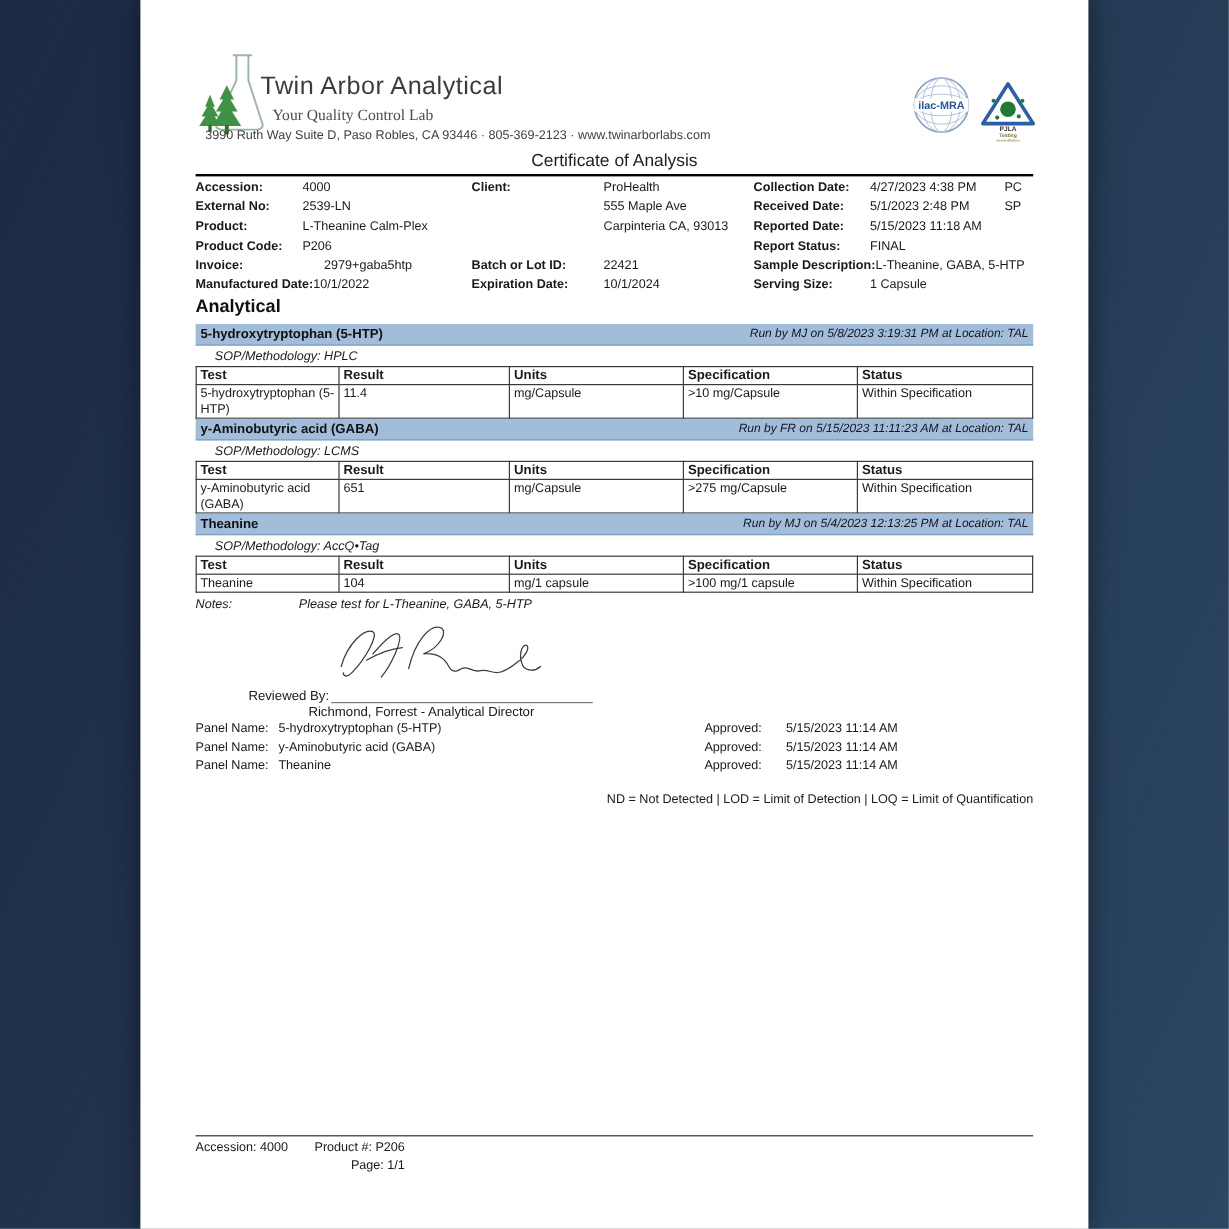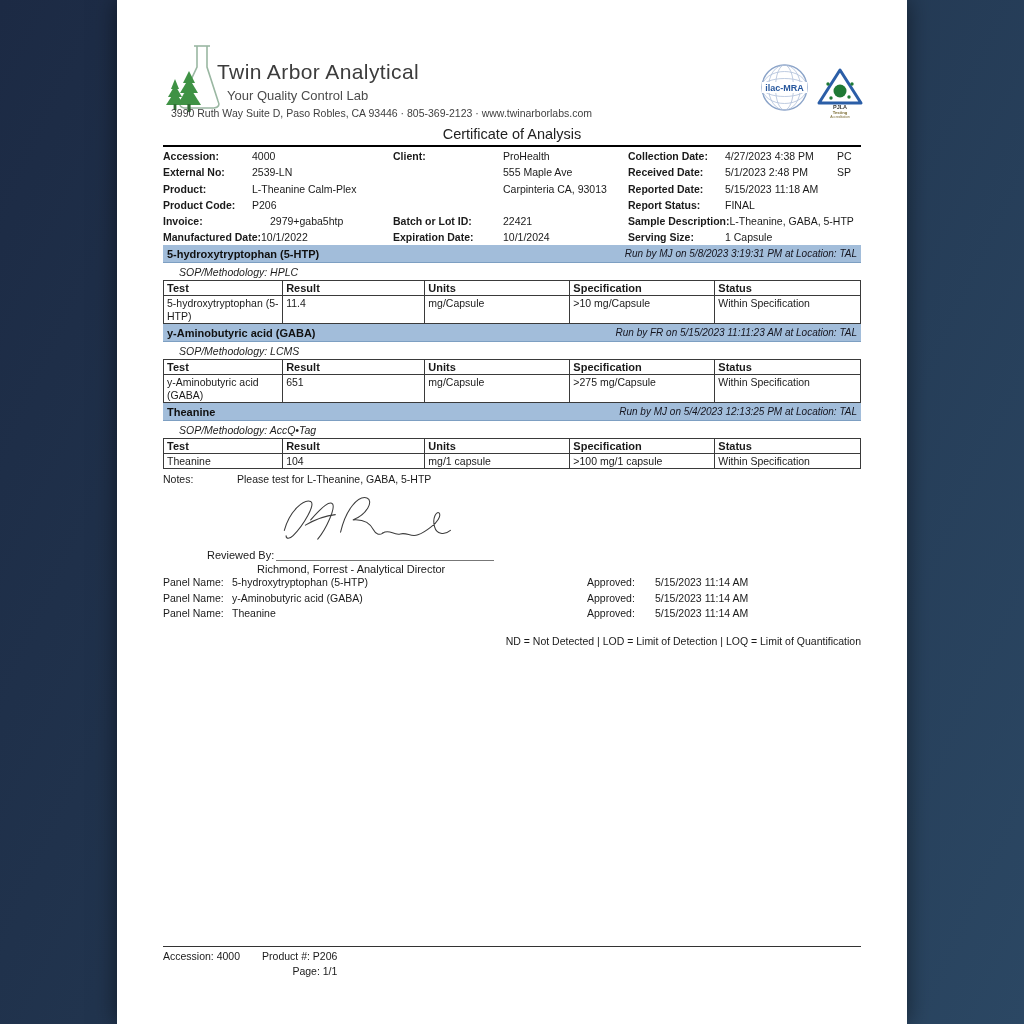--- a/index.html
+++ b/index.html
@@ -9,21 +9,21 @@
     font-family:"Liberation Sans","DejaVu Sans",sans-serif;
     color:#1a1a1a;
   }
   .page{
     position:absolute;left:117px;top:0;width:790px;height:1024px;
     background:#ffffff;box-shadow:0 0 22px rgba(0,0,0,.5);
   }
   
   .logo-flask{position:absolute;left:48px;top:41px;width:58px;height:76px;}
   .company{position:absolute;left:100px;top:60px;font-size:21px;letter-spacing:.4px;color:#3c3c3c;white-space:nowrap;}
-  .tagline{position:absolute;left:110px;top:88px;font-size:13px;color:#4c4c4c;white-space:nowrap;}
+  .tagline{position:absolute;left:110px;top:88px;font-size:13px;color:#4c4c4c;white-space:nowrap;font-family:Liberation Serif, serif;}
   .address{position:absolute;left:54px;top:107px;font-size:10.5px;color:#3f3f3f;white-space:nowrap;}
   .ilac{position:absolute;left:643px;top:63px;width:49px;height:49px;}
   .pjla{position:absolute;left:699px;top:66px;width:48px;height:52px;}
   
   .coa-title{position:absolute;left:46px;top:126px;width:698px;text-align:center;font-size:14.5px;color:#222;}
   .title-rule{position:absolute;left:46px;top:145px;width:698px;height:2px;background:#000;}
   .info{position:absolute;left:46px;top:148px;width:698px;height:98px;font-size:10.5px;}
   .info .col{position:absolute;top:0;}
   .col-l{left:0;width:228px;}
   .col-m{left:230px;width:235px;}
@@ -42,21 +42,21 @@
   .secbar{height:17px;background:#a2bdda;border-bottom:1px solid #7d9fc2;display:flex;align-items:center;justify-content:space-between;padding:0 4px;}
   .secbar .sname{font-size:11px;font-weight:bold;color:#101010;}
   .secbar .runby{font-size:10px;font-style:italic;color:#15151f;}
   .sop{font-size:10.5px;font-style:italic;margin:3px 0 2px 16px;line-height:12px;color:#1c1c1c;}
   table.res{width:100%;border-collapse:collapse;table-layout:fixed;font-size:10.5px;}
   table.res th,table.res td{border:1px solid #3a3a3a;padding:0 3px;text-align:left;vertical-align:top;}
   table.res th{font-size:11px;font-weight:bold;height:14px;line-height:14px;white-space:nowrap;}
   table.res td{line-height:12.5px;padding-top:1px;}
   .tall td{height:26px;}
   .short td{height:13px;}
-  .notes{display:flex;margin-top:4px;font-size:10.5px;}
+  .notes{display:flex;margin-top:4px;font-size:10.5px;font-style:italic;gap:12px;}
   .notes b{font-weight:normal;width:74px;}
   .sigwrap{margin:5px 0 0 96px;height:58px;}
   .revline{display:flex;align-items:flex-end;font-size:11px;height:13px;padding-left:44px;}
   .revline .rule{display:inline-block;width:218px;border-bottom:1px solid #777;height:12px;margin-left:2px;}
   .reviewer{margin:2px 0 0 94px;font-size:11px;}
   .panel{display:grid;grid-template-columns:69px 355px 68px auto;font-size:10.5px;line-height:15.6px;}
   .legend{text-align:right;font-size:10.5px;margin-top:13px;}
   .iso{text-align:center;font-size:10.5px;margin-top:14px;}
   
   .footer{position:absolute;left:46px;top:946px;width:698px;border-top:1px solid #333;padding-top:2px;
@@ -179,20 +179,21 @@
           <span>L-Theanine, GABA, 5-HTP</span>
         </div>
       <div class="irow">
           <b>Serving Size:</b>
           <span>1 Capsule</span>
         </div>
     </div>
   </div>
 
   <div class="main">
+    <h2>Analytical</h2>
 
     <div class="secbar">
       <span class="sname">5-hydroxytryptophan (5-HTP)</span>
       <span class="runby">Run by MJ on 5/8/2023 3:19:31 PM at Location: TAL</span>
     </div>
     <div class="sop">SOP/Methodology: HPLC</div>
     <table class="res">
       <colgroup>
           <col style="width:17.1%">
           <col style="width:20.4%">

